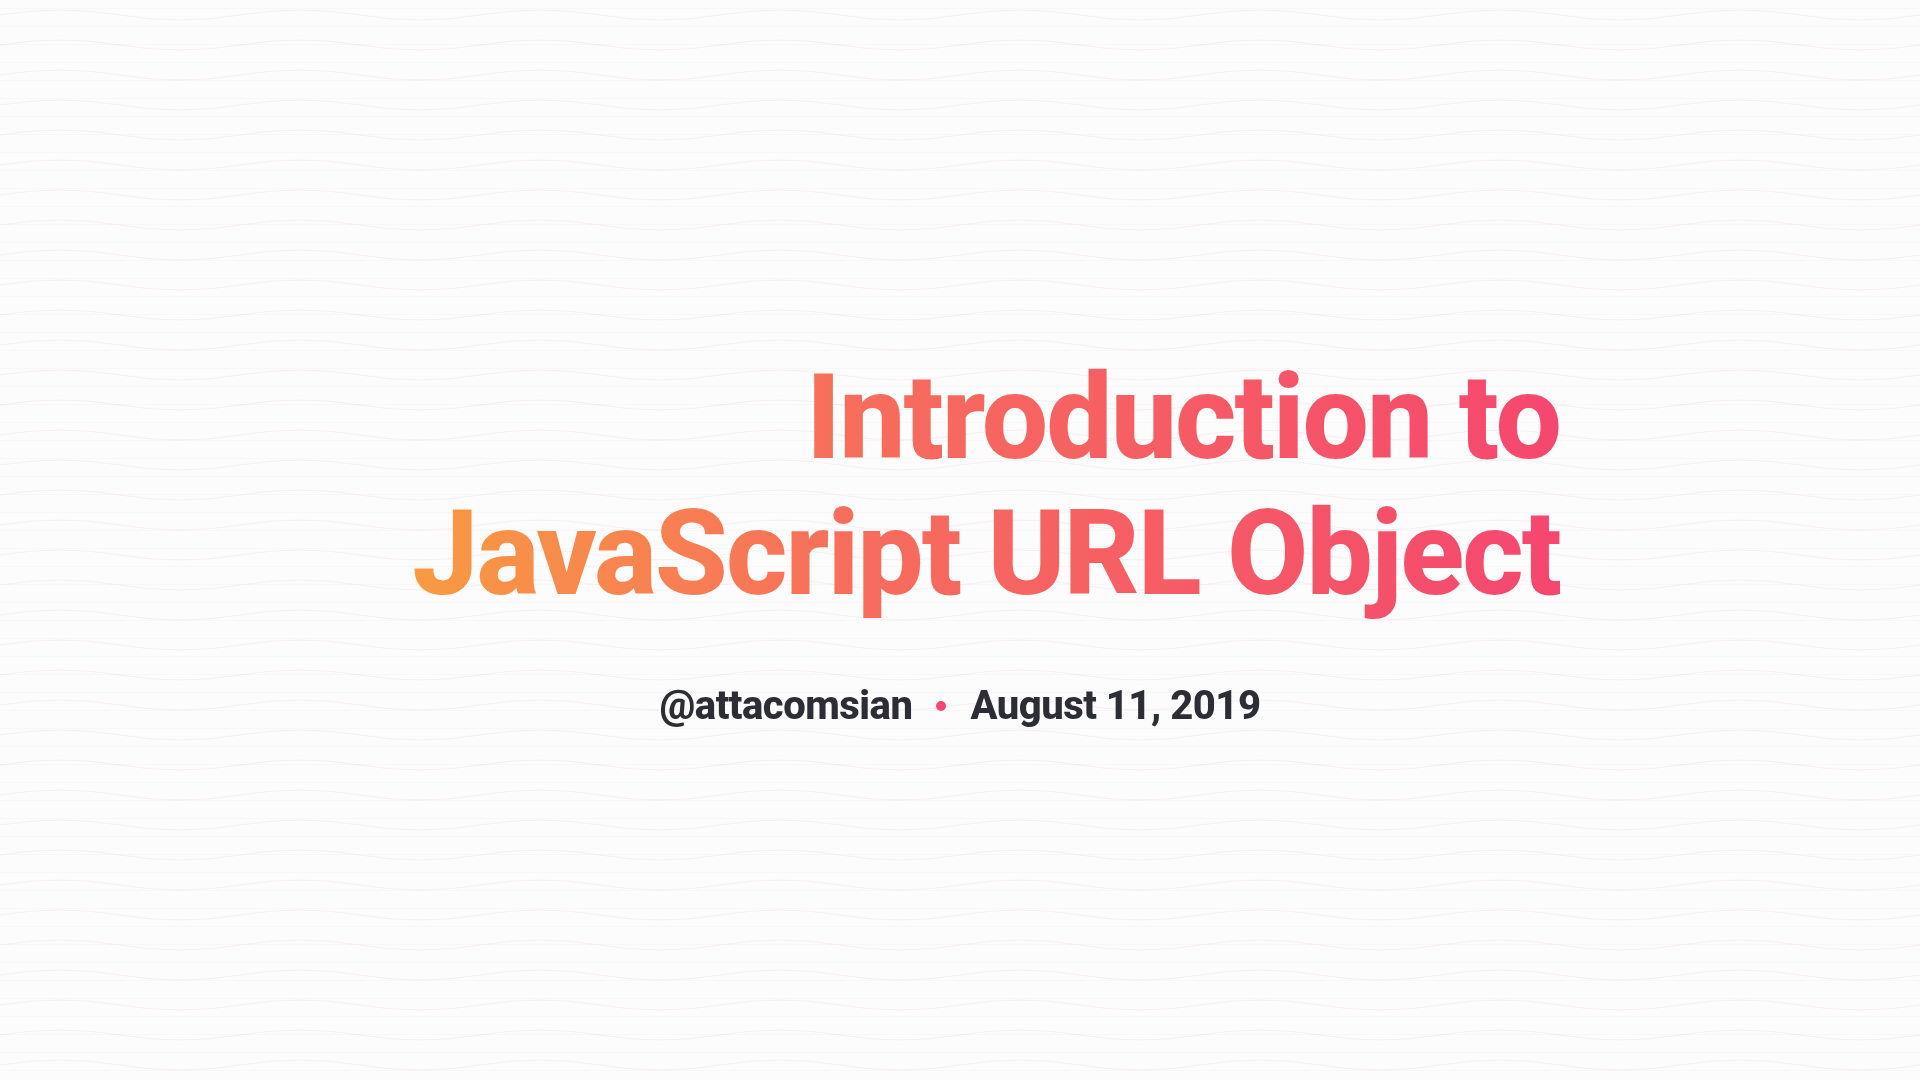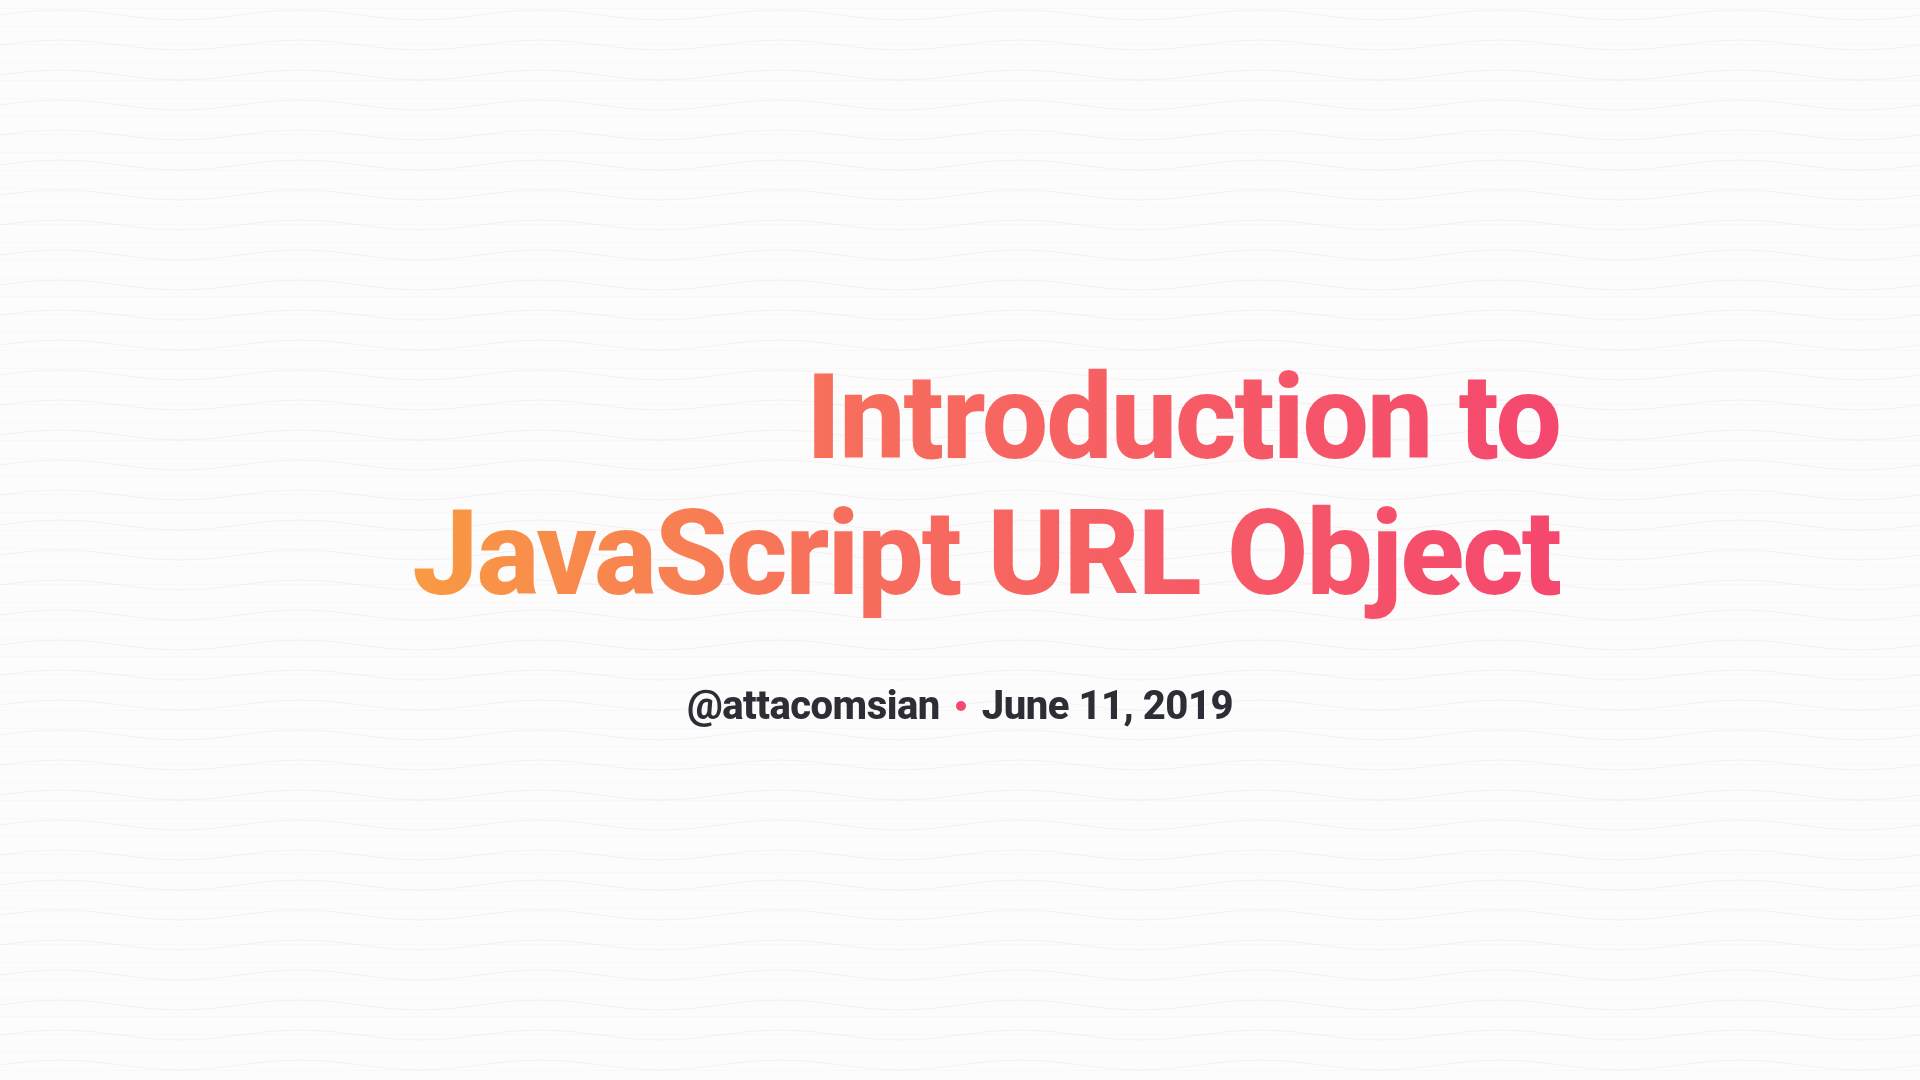--- a/index.html
+++ b/index.html
@@ -59,21 +59,21 @@
       background-clip: text;
       -webkit-text-fill-color: transparent;
       color: transparent;
       margin-bottom: 60px;
     }
 
     .meta {
       display: flex;
       justify-content: center;
       align-items: center;
-      gap: 16px;
+      gap: 24px;
       font-size: 40px;
       font-weight: 800;
       color: #2d2d35;
       letter-spacing: -0.5px;
     }
 
     .dot {
       width: 10px;
       height: 10px;
       border-radius: 50%;
@@ -93,15 +93,15 @@
     </defs>
     <rect width="1920" height="1080" fill="url(#wavy)"></rect>
   </svg>
 </div>
 
 <div class="content">
   <h1 class="title">Introduction to JavaScript URL Object</h1>
   <div class="meta">
     <span>@attacomsian</span>
     <span class="dot"></span>
-    <span>June 11, 2019</span>
+    <span>August 11, 2019</span>
   </div>
 </div>
 
 </body></html>

